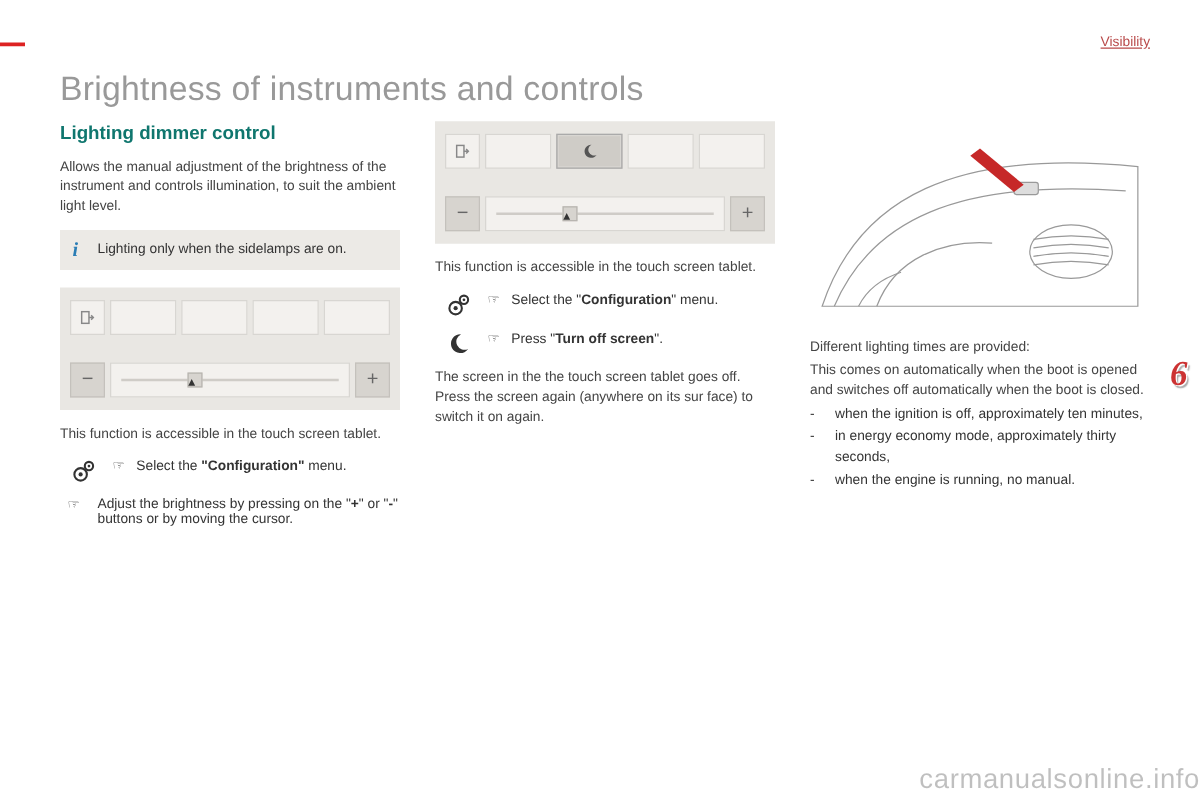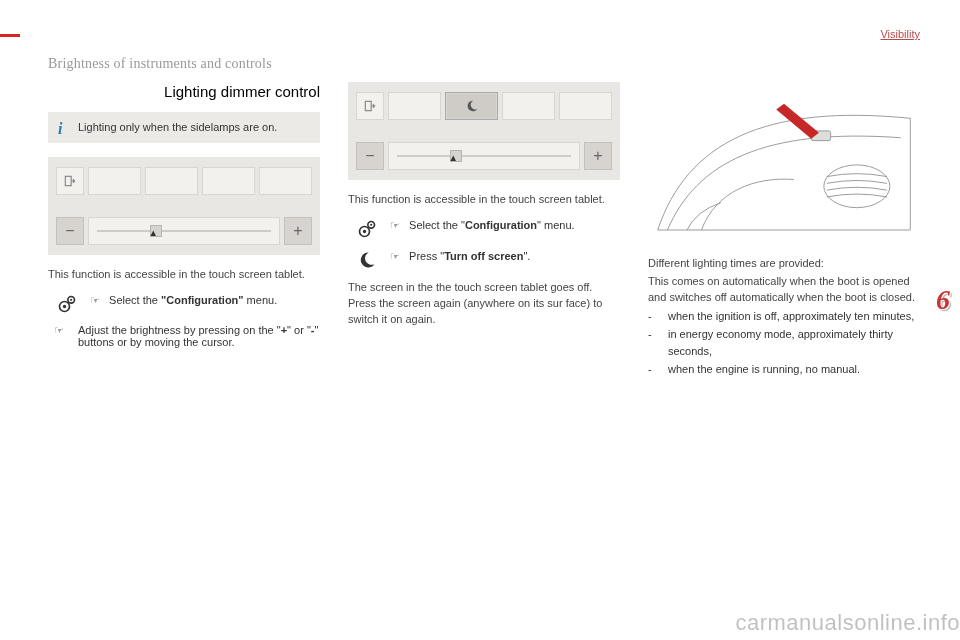--- a/index.html
+++ b/index.html
@@ -33,34 +33,32 @@
     right: 40px;
     bottom: 20px;
     display: flex;
     gap: 28px;
   }
   .col {
     flex: 1 1 0;
     min-width: 0;
   }
   h1 {
-    font-size: 14px;
+    font-size: 27px;
     font-weight: 300;
     color: #999;
     margin-bottom: 6px;
     letter-spacing: 0.2px;
-    font-family: Liberation Serif, serif;
   }
   h2 {
     font-size: 15px;
-    font-weight: normal;
-    color: #000000;
+    font-weight: bold;
+    color: #0f766e;
     margin-bottom: 10px;
     line-height: 1.3;
-    text-align: right;
   }
   p { line-height: 1.45; margin-bottom: 10px; color: #444; }
   .info-box {
     background: #eceae6;
     padding: 8px 10px 8px 30px;
     position: relative;
     margin-bottom: 14px;
     line-height: 1.4;
   }
   .info-box .info-i {
@@ -206,20 +204,21 @@
 <div class="page" style="display:block;">
 
   <div class="top-grid">
     <h1 style="grid-column: span 2;">Brightness of instruments and controls</h1>
   </div>
 
   <div class="cols">
 
     <div class="col">
       <h2>Lighting dimmer control</h2>
+      <p>Allows the manual adjustment of the brightness of the instrument and controls illumination, to suit the ambient light level.</p>
 
       <div class="info-box">
         <span class="info-i">i</span>
         <span>Lighting only when the sidelamps are on.</span>
       </div>
 
       <div class="screenshot">
         <div class="top-row">
           <div class="tile exit">
             <svg viewBox="0 0 24 24" fill="none" stroke="#888" stroke-width="2">

